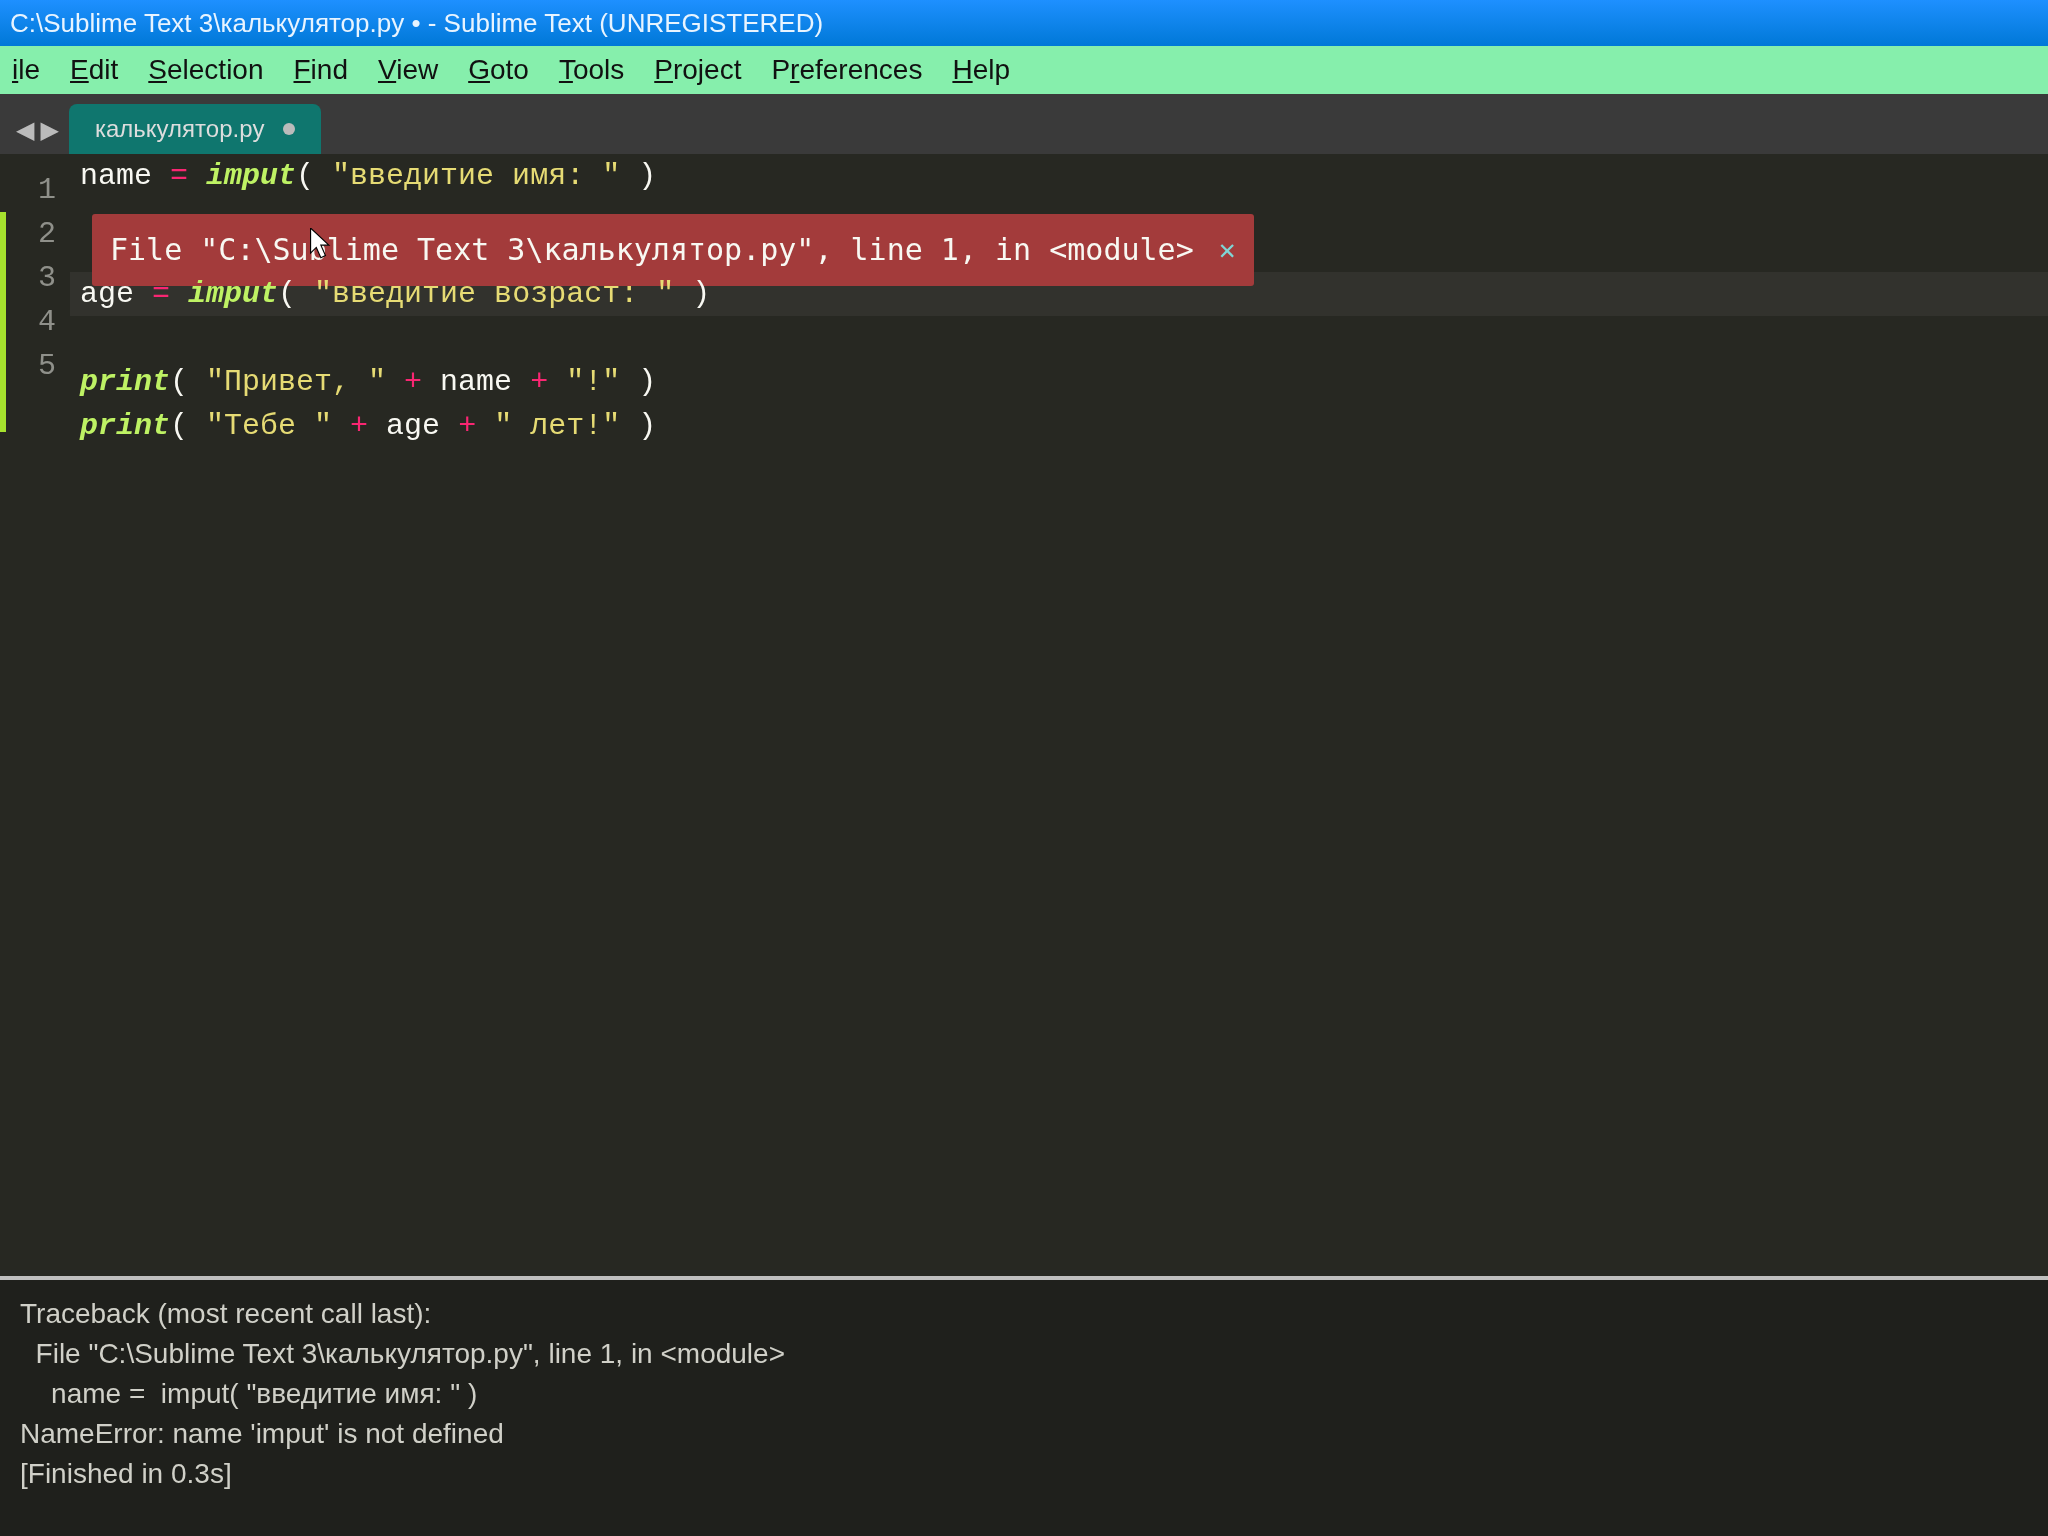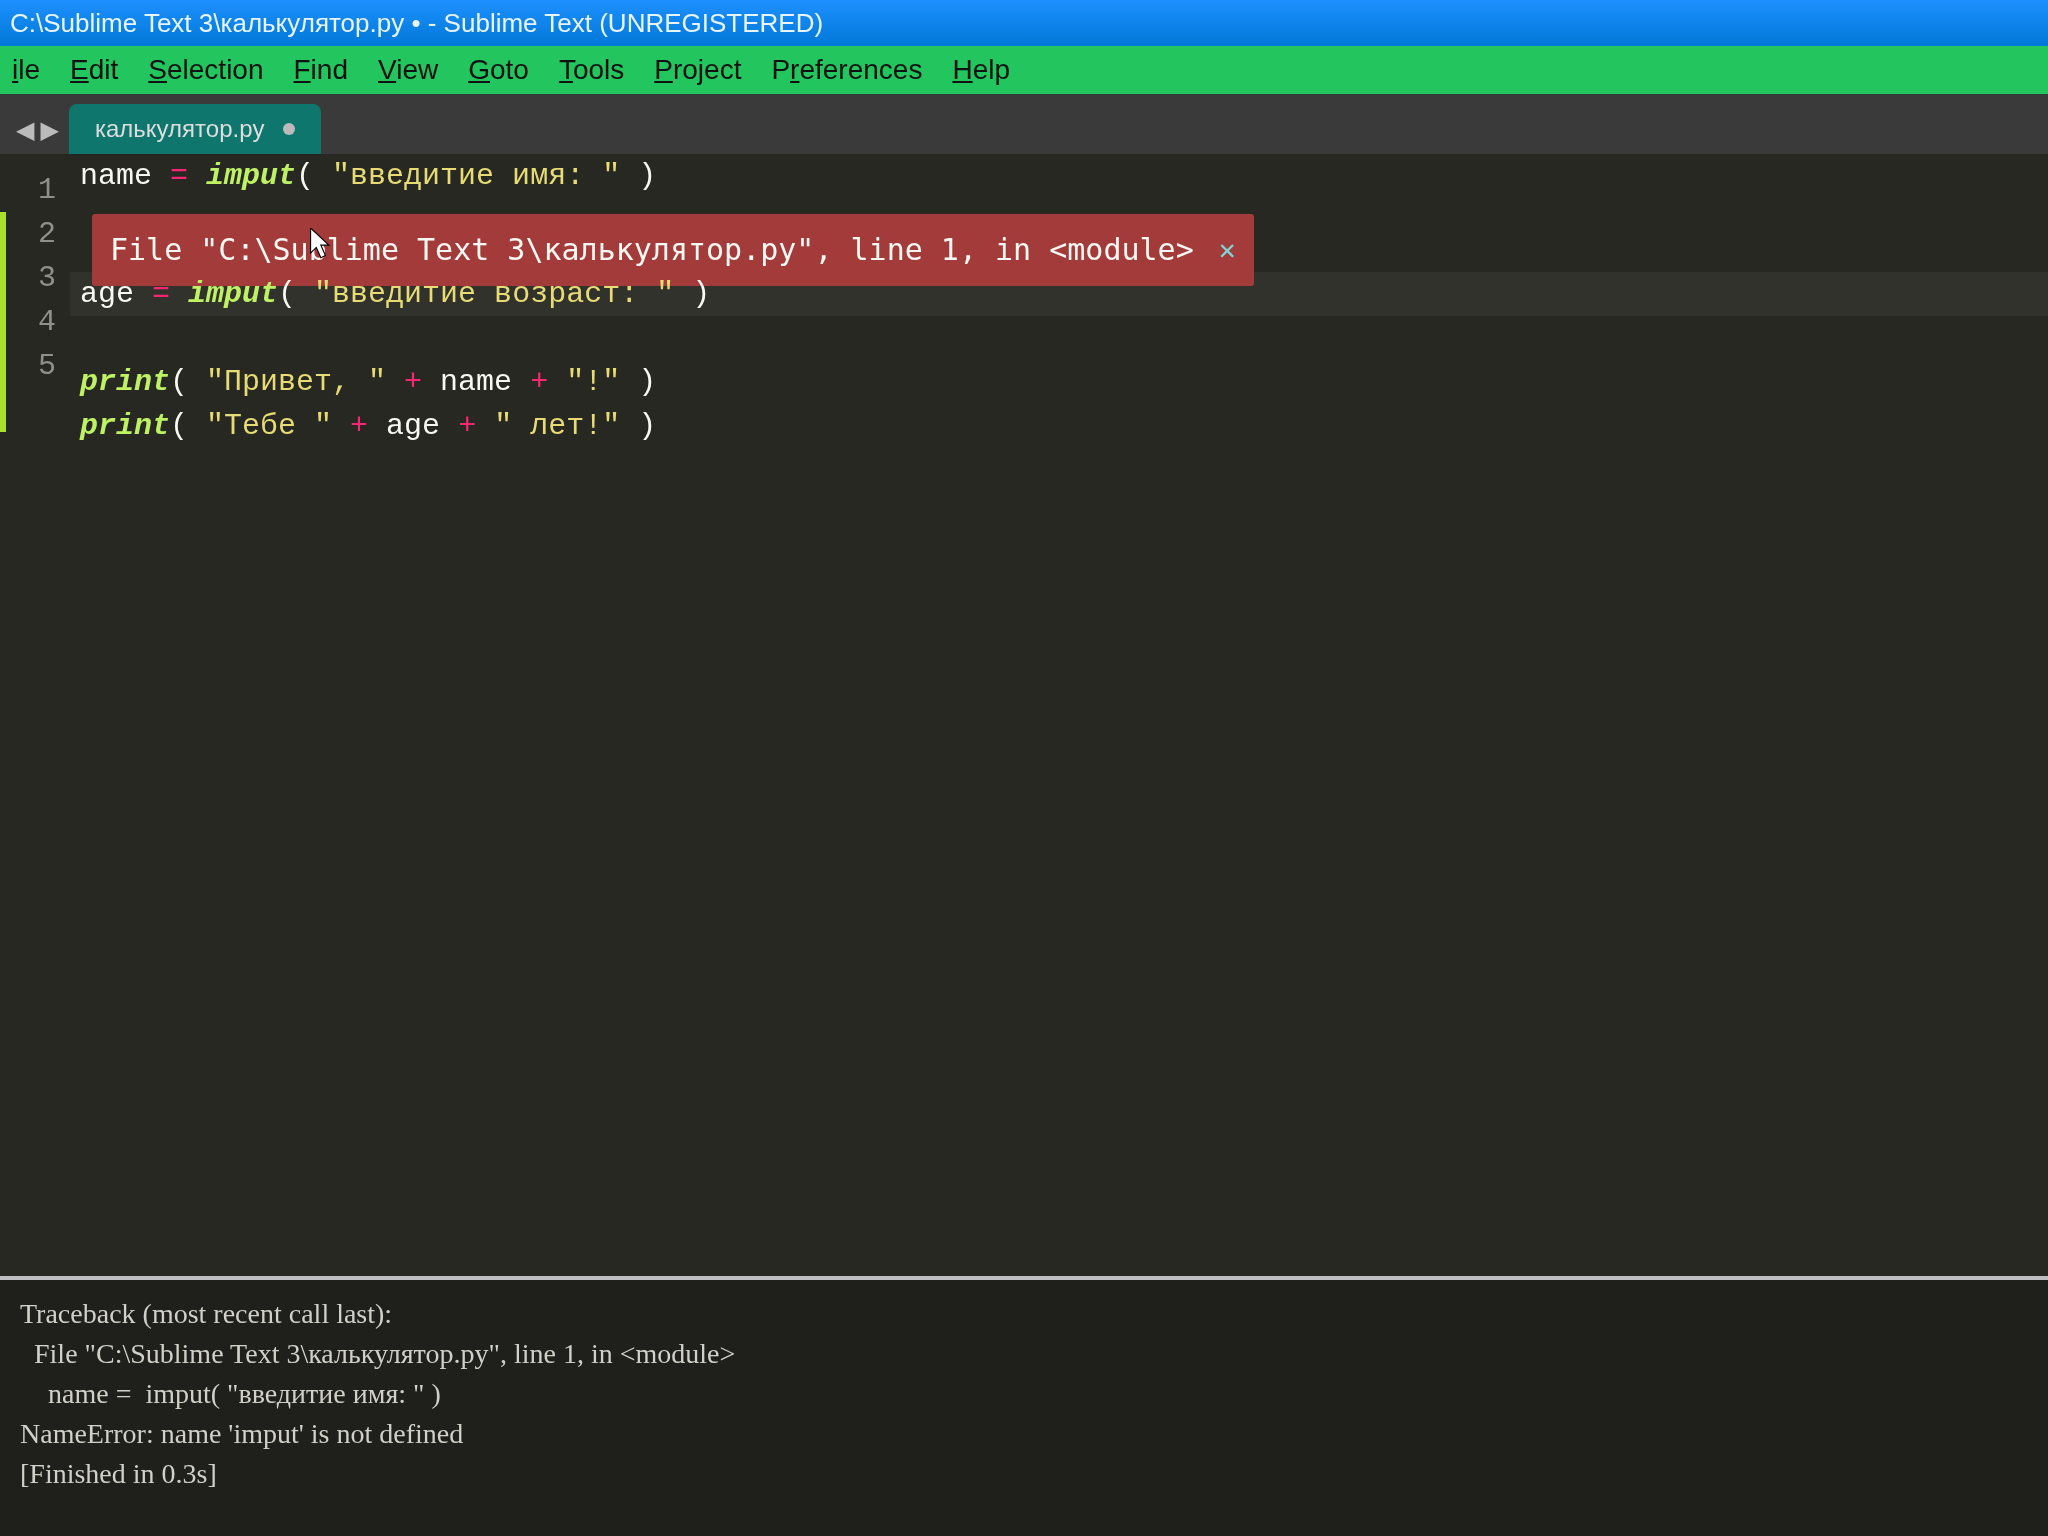--- a/index.html
+++ b/index.html
@@ -21,21 +21,21 @@
     display: flex;
     align-items: center;
     padding: 0 10px;
     font-size: 26px;
     white-space: nowrap;
     overflow: hidden;
   }
 
   
   .menu-bar {
-    background: #22c55e;
+    background: #86efac;
     height: 48px;
     display: flex;
     align-items: center;
     gap: 30px;
     padding: 0 12px;
     font-size: 28px;
     color: #111;
   }
   .menu-item { cursor: default; }
   .menu-item .ul { text-decoration: underline; }
@@ -144,21 +144,21 @@
     width: 0; height: 0;
     pointer-events: none;
   }
   .mouse-cursor svg { width: 24px; height: 32px; }
 
   
   .console {
     border-top: 4px solid #bfbfbf;
     background: #1f201c;
     color: #d0d0c8;
-    font-family: Liberation Serif, serif;
+    font-family: Liberation Sans, sans-serif;
     font-size: 28px;
     line-height: 40px;
     padding: 14px 20px;
     min-height: 260px;
     white-space: pre;
   }
   .gutter-wrap { position: relative; }
   .mod-strip {
     position: absolute;
     left: 0; width: 6px; background: #a6e22e;

